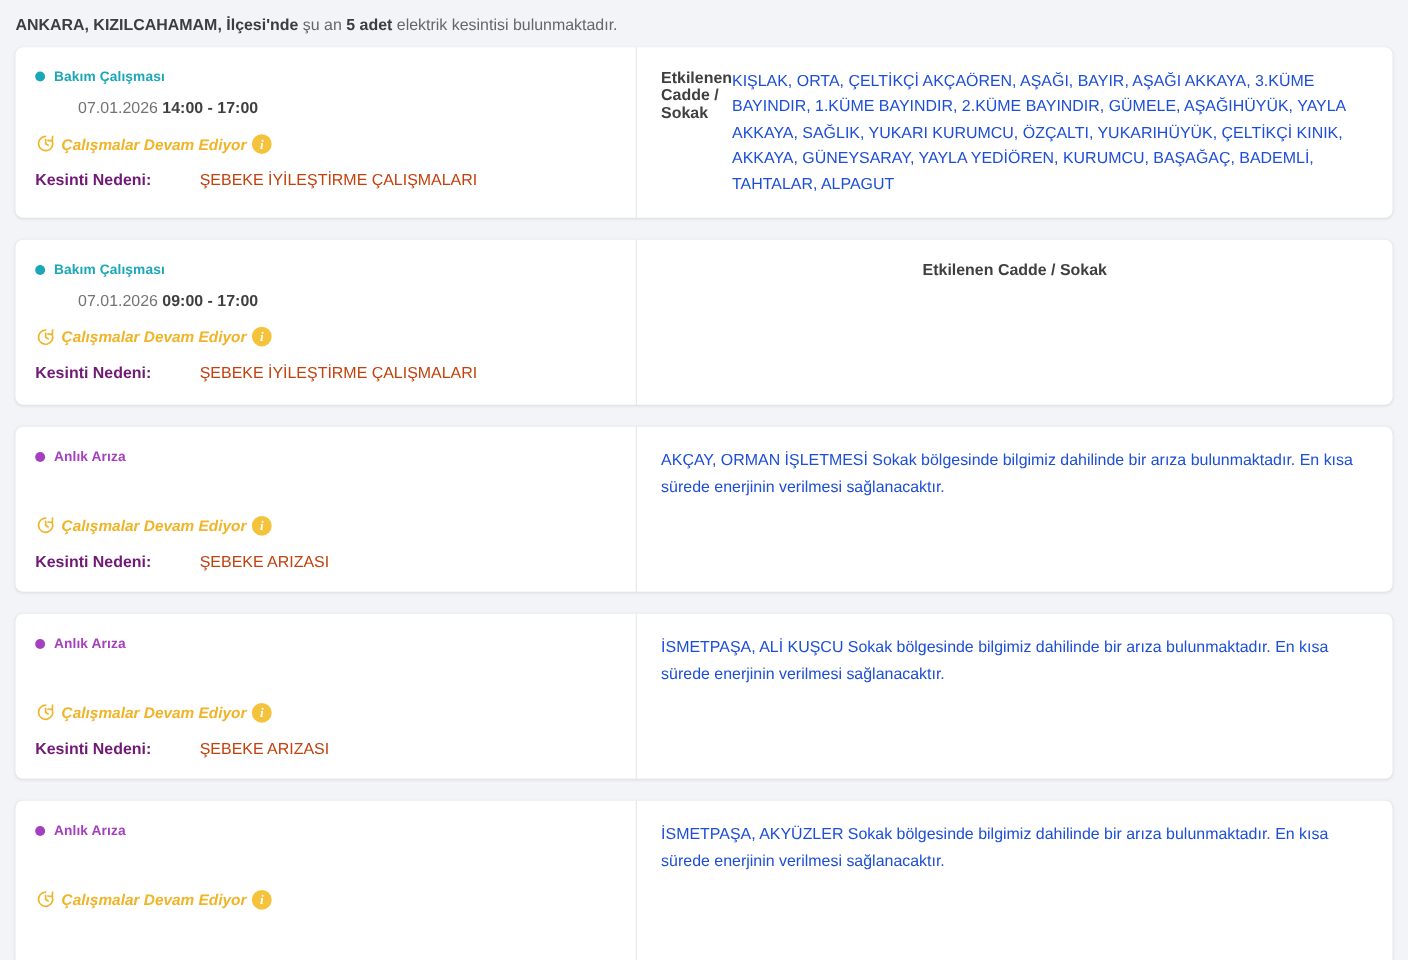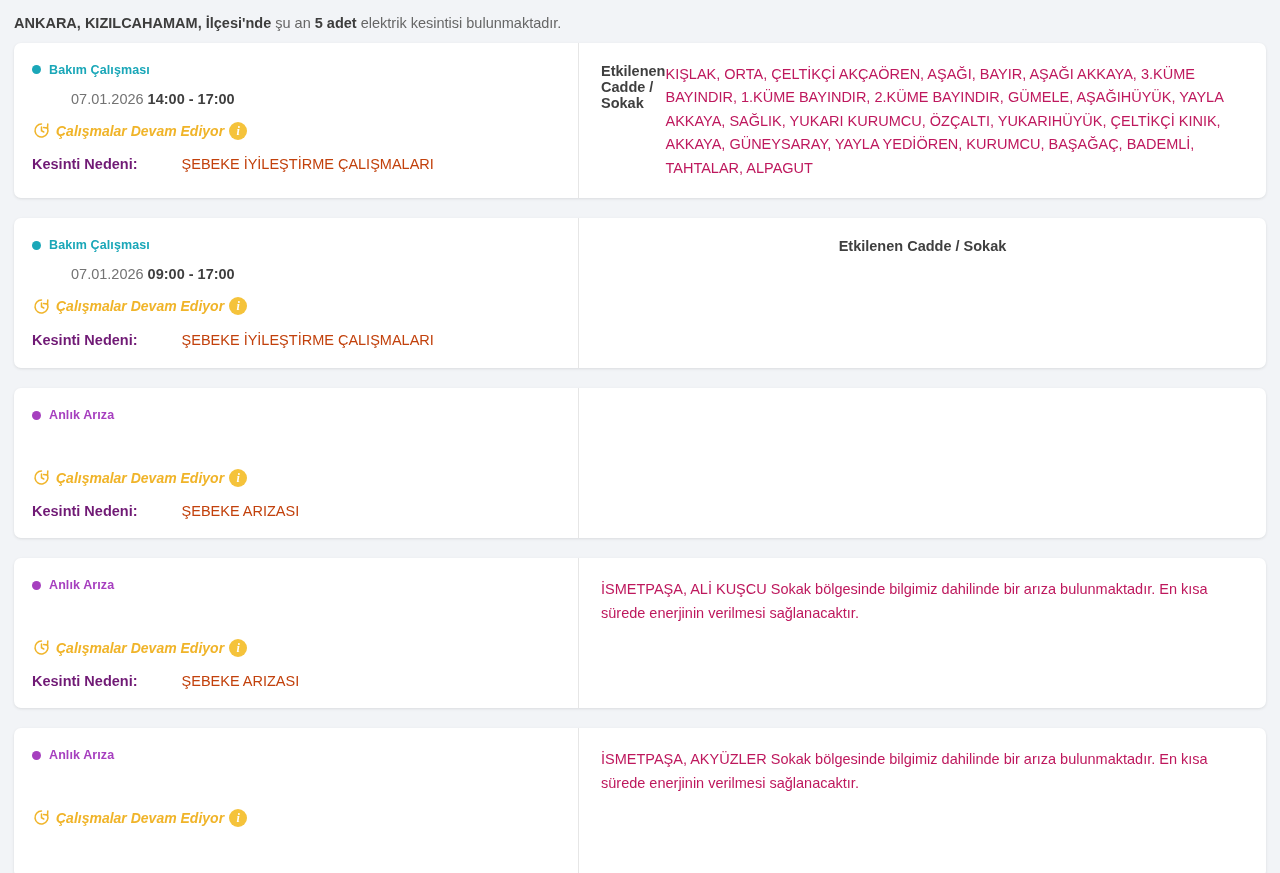--- a/index.html
+++ b/index.html
@@ -143,21 +143,21 @@
     margin-left: 40px;
   }
   .right-heading {
     font-size: 14.5px;
     font-weight: bold;
     color: #3f3f3f;
     margin-bottom: 14px;
   }
   .right-body {
     font-size: 14.5px;
-    color: #be185d;
+    color: #1d4ed8;
     line-height: 1.62;
   }
   .card-1 .card-left { min-height: 150px; }
 </style>
 </head>
 <body>
 
 <div class="page">
 
   <div class="summary-bar">
@@ -248,20 +248,23 @@
             </svg>
           </span>
           <span class="status-text">Çalışmalar Devam Ediyor</span>
           <span class="info-badge">i</span>
         </div>
         <div class="reason-row">
           <span class="reason-label">Kesinti Nedeni:</span>
           <span class="reason-value">ŞEBEKE ARIZASI</span>
         </div>
       </div>
+      <div class="card-right">
+        <div class="right-body">AKÇAY, ORMAN İŞLETMESİ Sokak bölgesinde bilgimiz dahilinde bir arıza bulunmaktadır. En kısa sürede enerjinin verilmesi sağlanacaktır.</div>
+      </div>
     </div>
 
     <div class="card card-4">
       <div class="card-left">
         <div class="type-row">
           <span class="dot" style="background:#a63fbf"></span>
           <span class="type-label" style="color:#a63fbf">Anlık Arıza</span>
         </div>
         <div class="datetime empty"></div>
         <div class="status-row">

